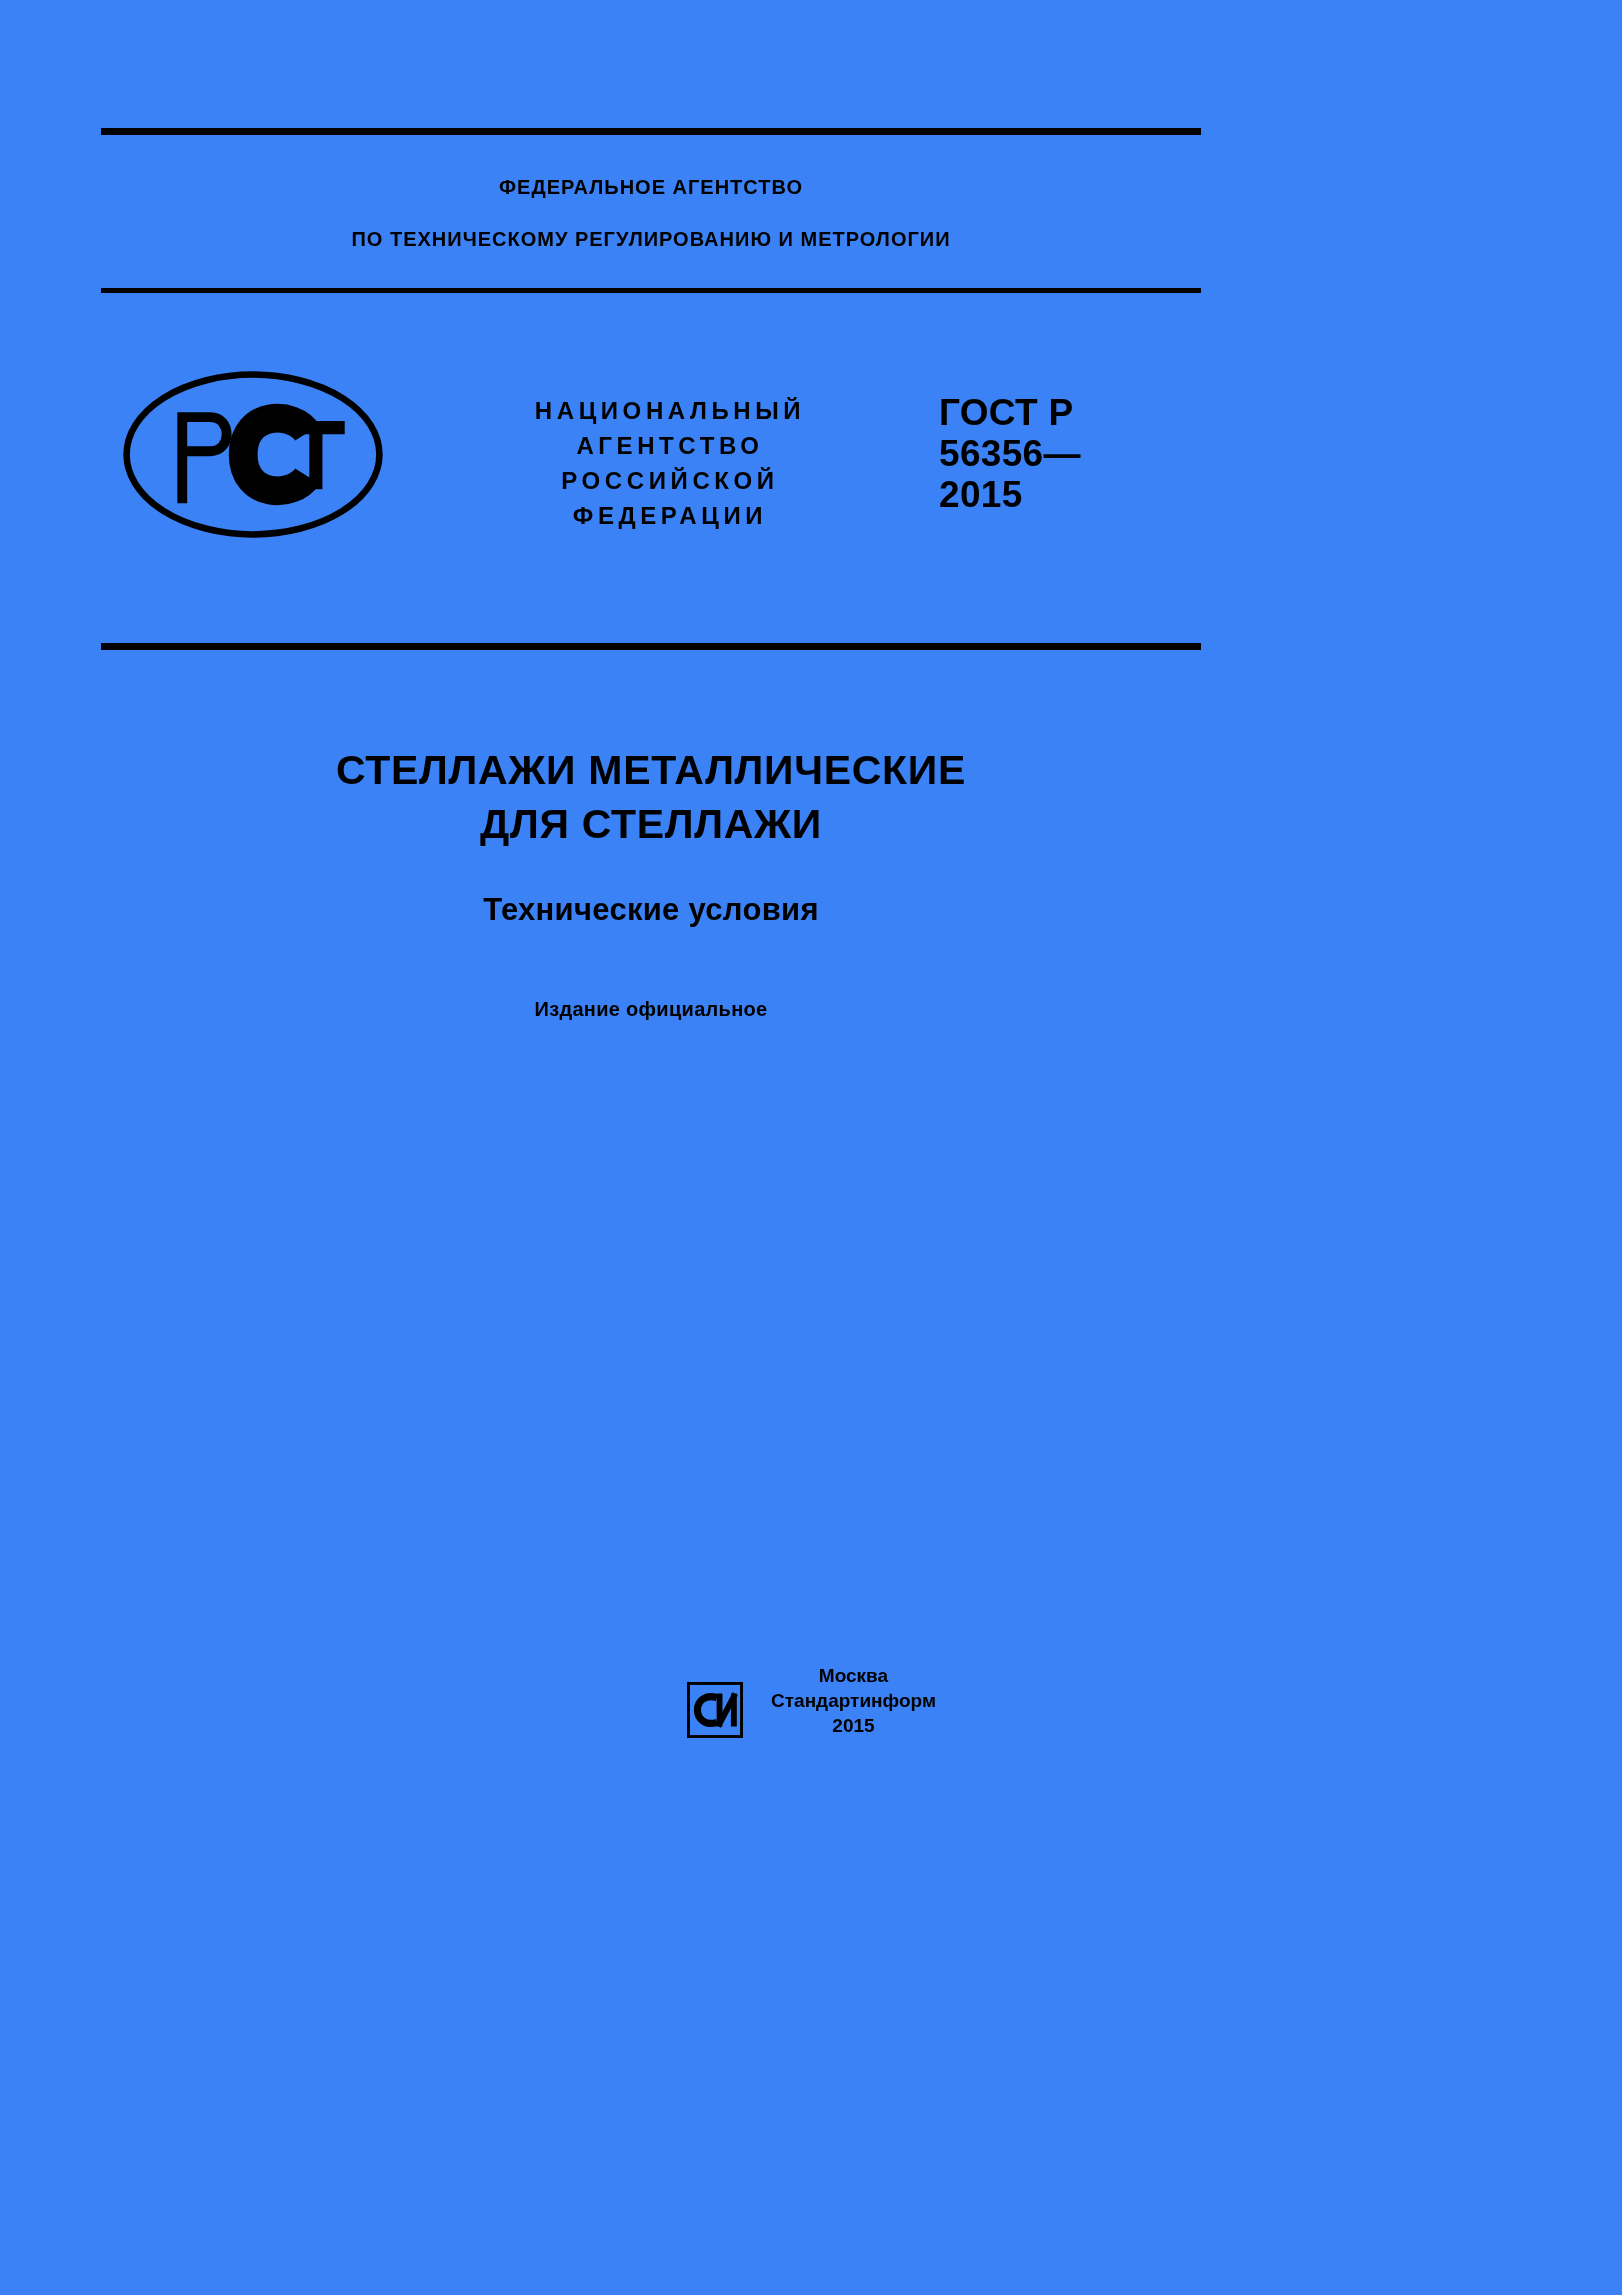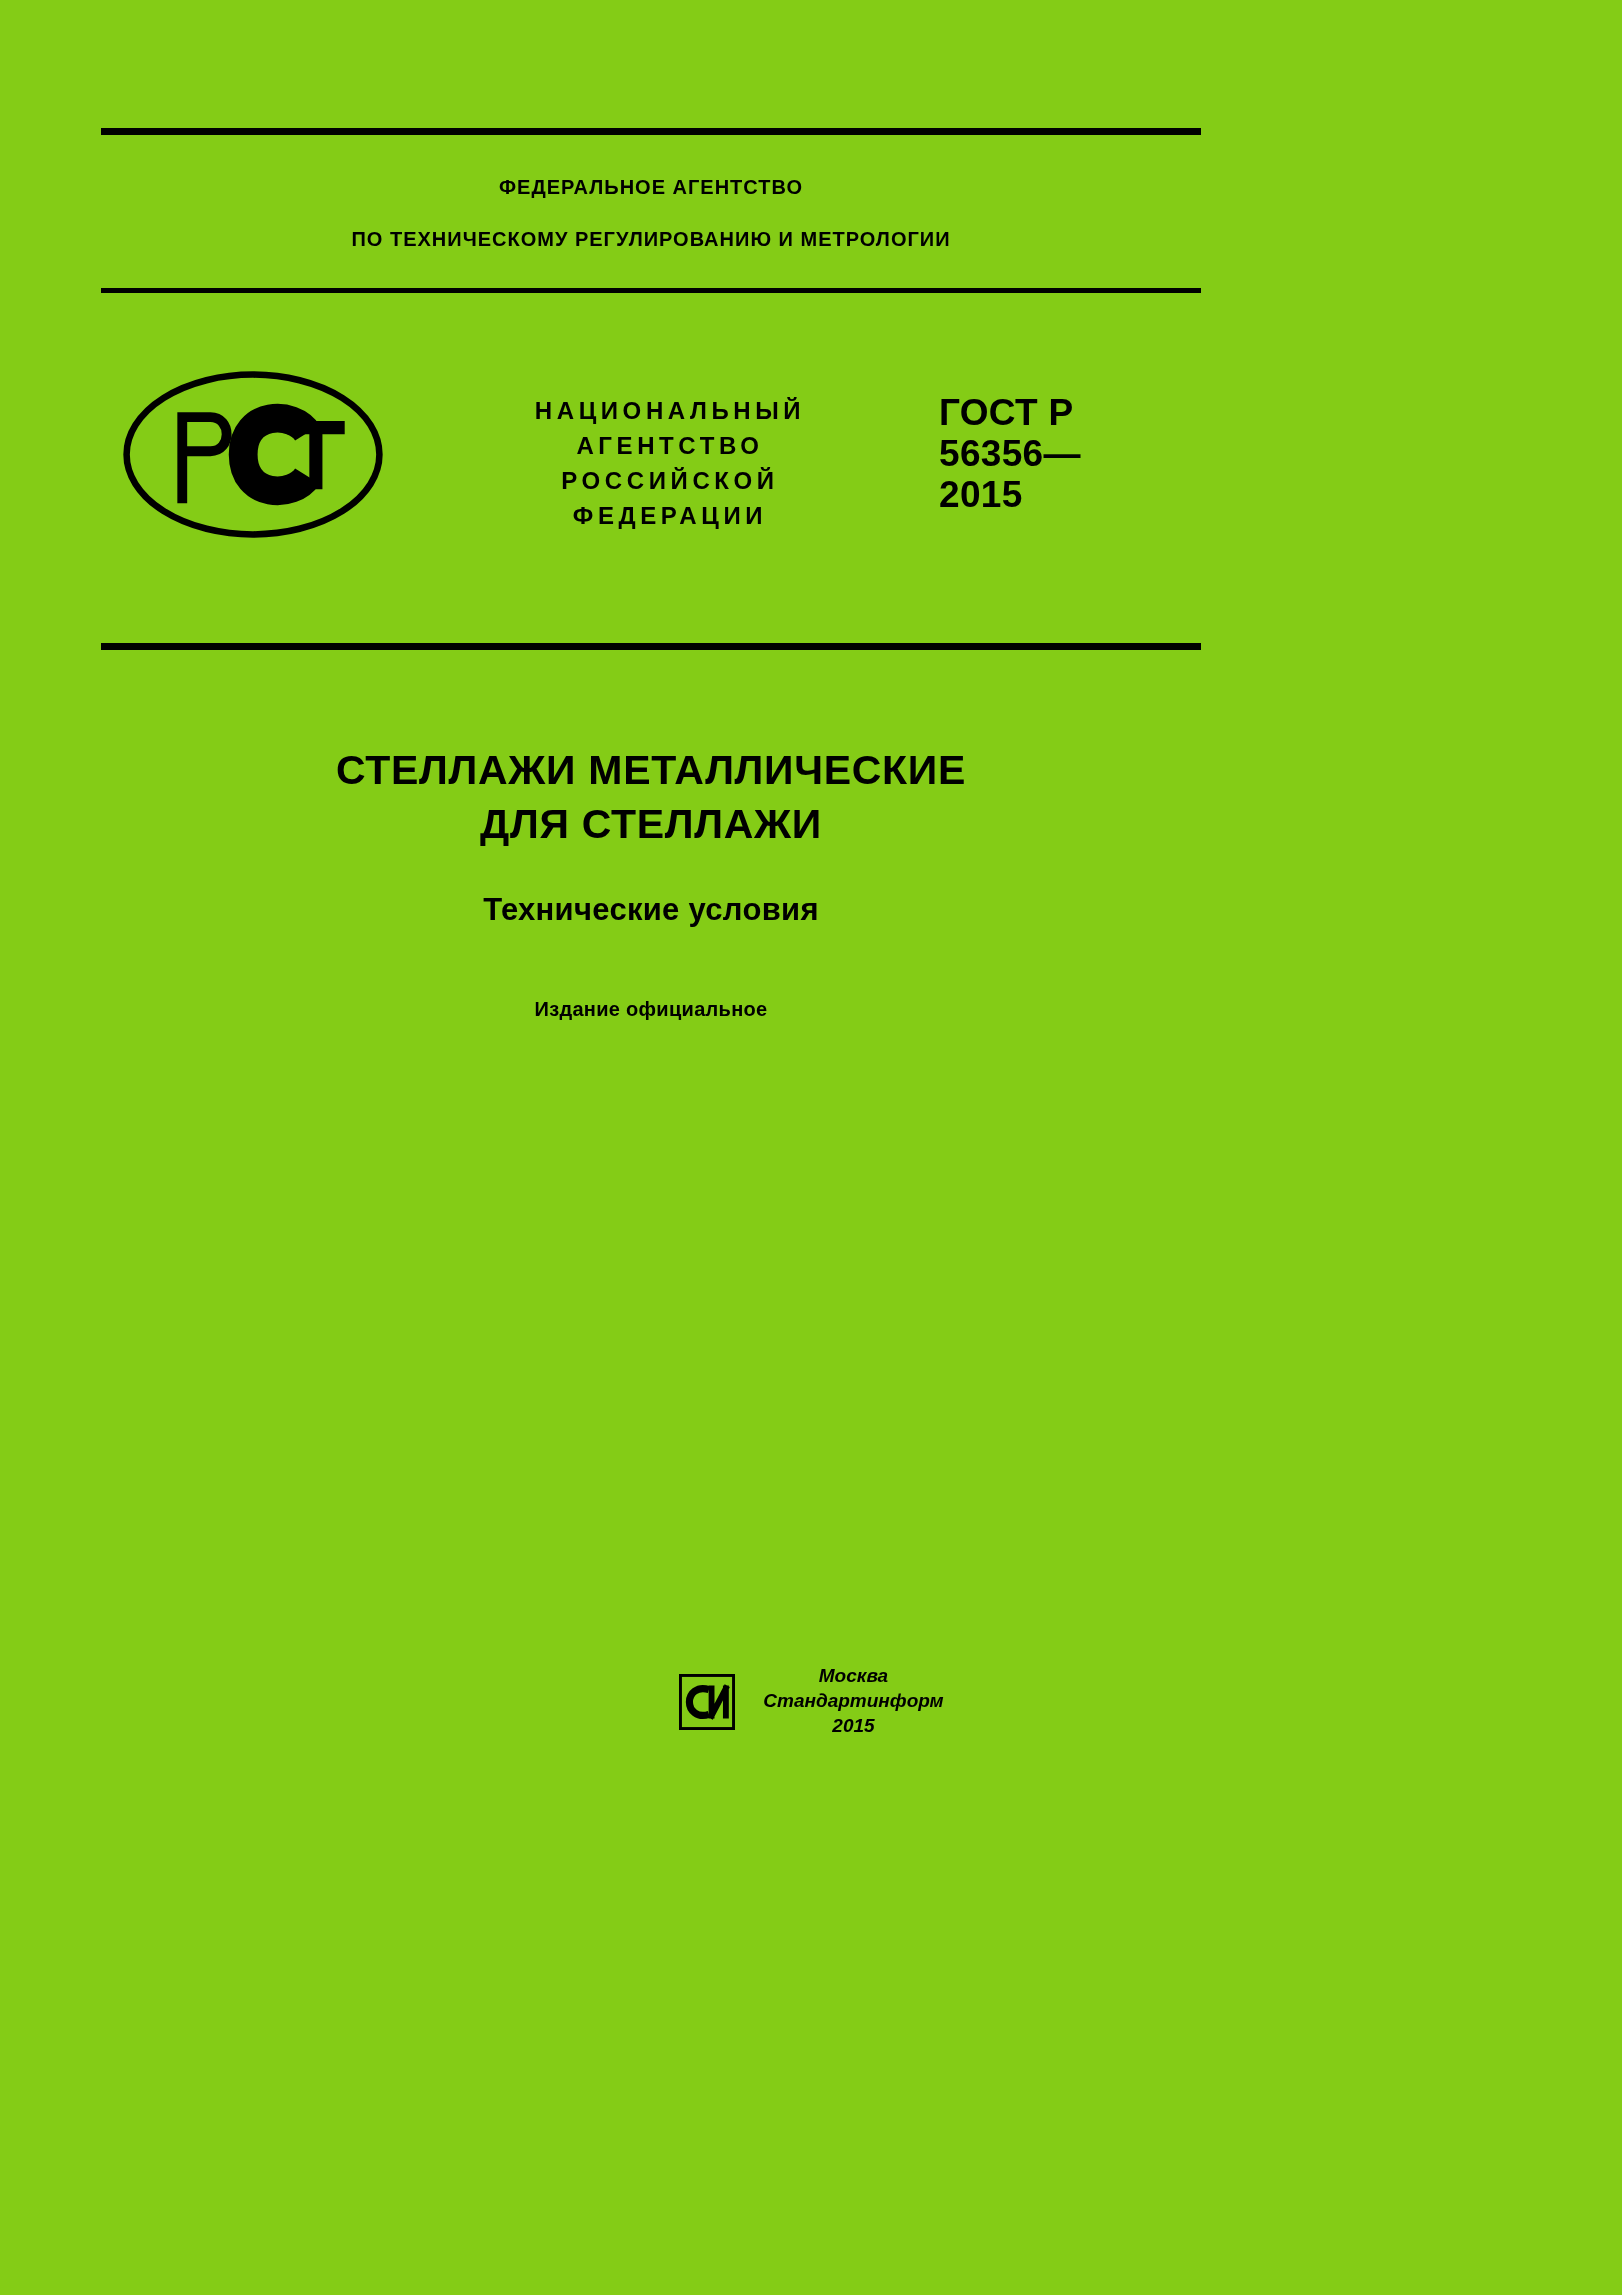--- a/index.html
+++ b/index.html
@@ -8,21 +8,21 @@
     background: #ffffff;
   }
   body {
     font-family: "Liberation Sans", sans-serif;
     color: #000000;
   }
   .page {
     position: relative;
     width: 1623px;
     height: 2295px;
-    background: #84cc16;
+    background: #3b82f6;
     overflow: hidden;
     box-sizing: border-box;
   }
 
   
   .header-area {
     position: absolute;
     left: 101px;
     top: 128px;
     width: 1100px;
@@ -123,23 +123,22 @@
     position: absolute;
     left: 0;
     top: 1663px;
     width: 1623px;
     display: flex;
     justify-content: center;
     align-items: flex-start;
   }
   .footer-inner {
     display: flex;
-    align-items: center;
+    align-items: flex-end;
     gap: 28px;
-    font-style: italic;
   }
   .si-logo {
     width: 56px;
     height: 56px;
     margin-top: 2.6px;
   }
   .publisher {
     font-weight: bold;
     font-size: 19px;
     line-height: 25px;

